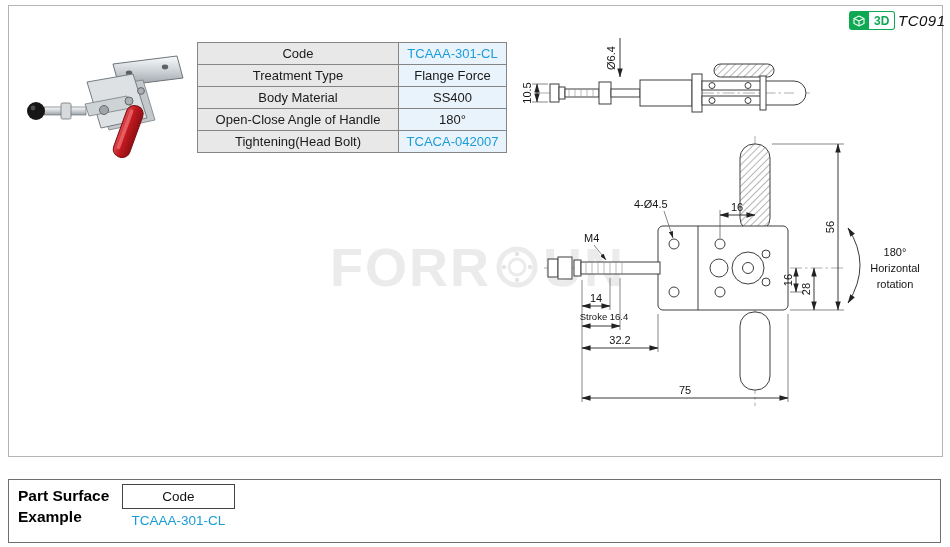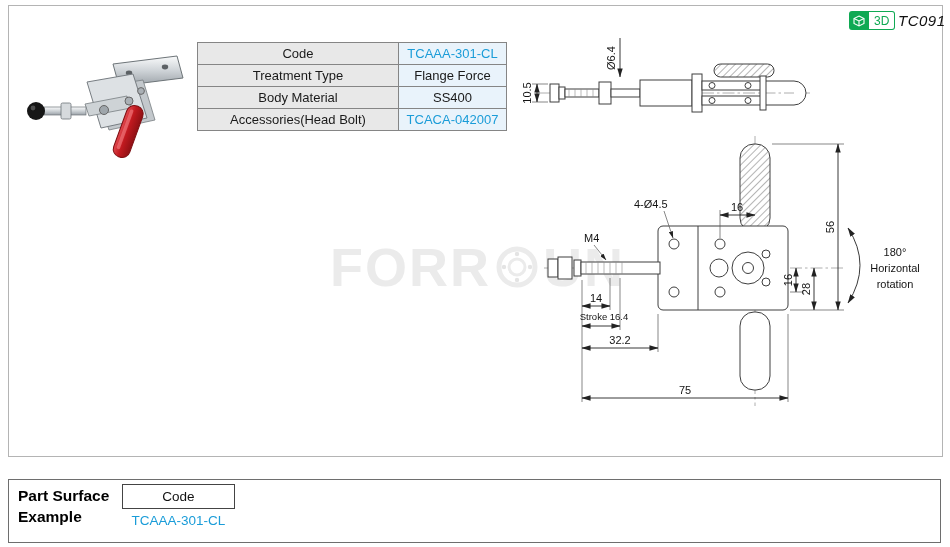--- a/index.html
+++ b/index.html
@@ -8,21 +8,21 @@
   .watermark{position:absolute;left:330px;top:236px;display:flex;align-items:center;gap:3px;color:#ebebeb;font-size:54px;font-weight:bold;letter-spacing:2px;z-index:1;user-select:none;}
   .photo{position:absolute;left:25px;top:48px;z-index:2;}
   .spec-table{position:absolute;left:197px;top:42px;border-collapse:collapse;z-index:2;}
   .spec-table td{border:1px solid #858585;height:21px;font-size:13px;text-align:center;vertical-align:middle;padding:0 4px;color:#1a1a1a;}
   td.lbl{width:192px;background:#e8e8e8;}
   td.val{width:99px;background:#e9f3fb;}
   td.val.link{color:#1a9cd8;cursor:pointer;}
   .drawing{position:absolute;left:498px;top:18px;z-index:2;}
   .badge{position:absolute;left:849px;top:11px;display:flex;z-index:3;cursor:pointer;}
   .badge-icon{width:20px;height:19px;background:#0fa953;border-radius:3px 0 0 3px;display:flex;align-items:center;justify-content:center;}
-  .badge-text{height:19px;box-sizing:border-box;border:1px solid #0fa953;border-left:none;border-radius:0 3px 3px 0;color:#0fa953;font-weight:normal;font-size:12px;padding:0 5px;display:flex;align-items:center;}
+  .badge-text{height:19px;box-sizing:border-box;border:1px solid #0fa953;border-left:none;border-radius:0 3px 3px 0;color:#0fa953;font-weight:bold;font-size:12px;padding:0 5px;display:flex;align-items:center;}
   .page-code{position:absolute;left:898px;top:12px;font-size:15px;color:#111;z-index:3;letter-spacing:0.5px;font-style:italic;}
   .bottom-frame{position:absolute;left:8px;top:479px;width:933px;height:64px;border:1px solid #6e6e6e;background:#fff;box-sizing:border-box;}
   .pn-title{position:absolute;left:18px;top:485px;font-size:15.5px;font-weight:bold;line-height:21px;color:#000;z-index:3;}
   .code-box{position:absolute;left:122px;top:484px;width:113px;height:25px;box-sizing:border-box;border:1px solid #444;display:flex;align-items:center;justify-content:center;font-size:13.5px;color:#111;z-index:3;background:#fff;}
   .pn-value{position:absolute;left:122px;top:513px;width:113px;text-align:center;font-size:13.5px;color:#1a9cd8;cursor:pointer;z-index:3;}
   svg text{font-family:"Liberation Sans",sans-serif;}
   .dim-label{font-size:11px;fill:#141414;}
   .small-label{font-size:9.5px;fill:#141414;}
   .edges rect,.edges circle,.edges path{fill:#fff;stroke:#3e3e3e;stroke-width:1;}
   .edges line{stroke:#3e3e3e;stroke-width:1;}
@@ -95,21 +95,25 @@
     </tr>
     <tr>
       <td class="lbl">Treatment Type</td>
       <td class="val">Flange Force</td>
     </tr>
     <tr>
       <td class="lbl">Body Material</td>
       <td class="val">SS400</td>
     </tr>
     <tr>
-      <td class="lbl">Accessories(Head Bolt)</td>
+      <td class="lbl">Open-Close Angle of Handle</td>
+      <td class="val">180°</td>
+    </tr>
+    <tr>
+      <td class="lbl">Tightening(Head Bolt)</td>
       <td class="val link">TCACA-042007</td>
     </tr>
   </tbody>
 </table>
 
 <svg class="drawing" width="440" height="420" viewBox="0 0 440 420">
   <defs>
     <marker id="arr" viewBox="0 0 10 6" refX="9.5" refY="3" markerWidth="10" markerHeight="6" orient="auto-start-reverse">
       <path d="M0,0 L10,3 L0,6 Z" fill="#222"></path>
     </marker>

